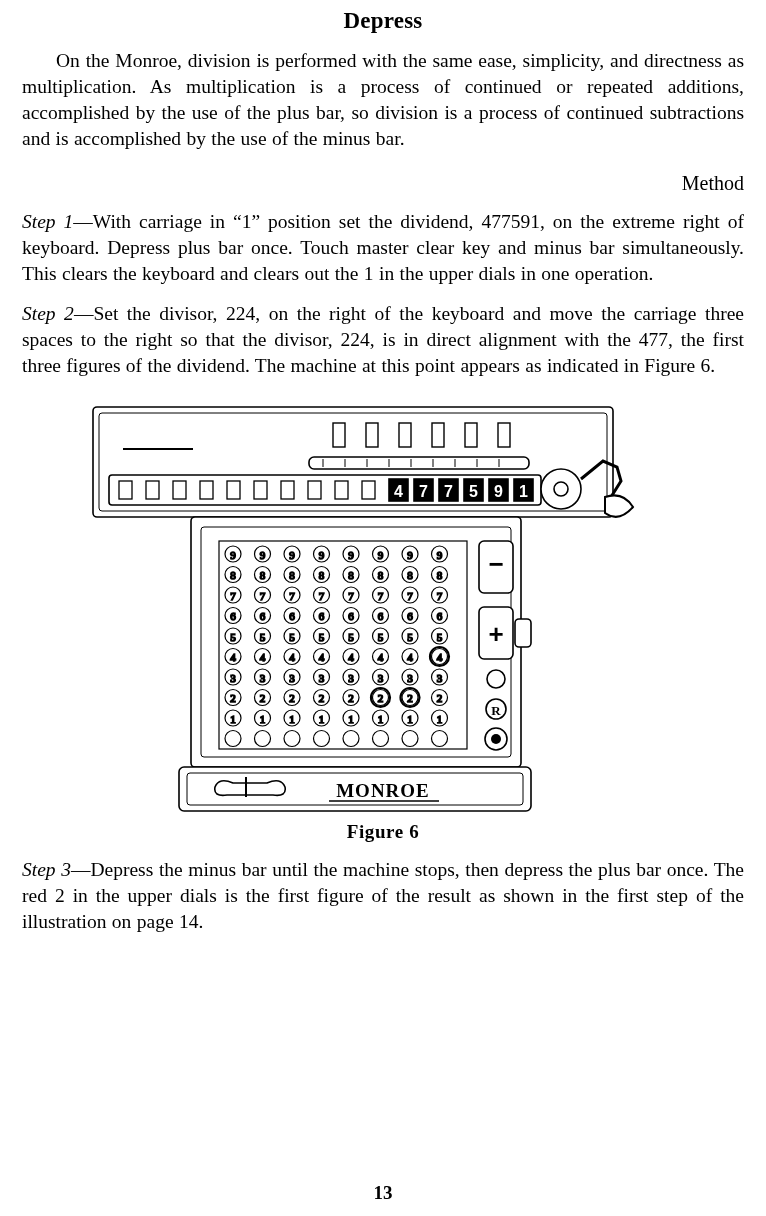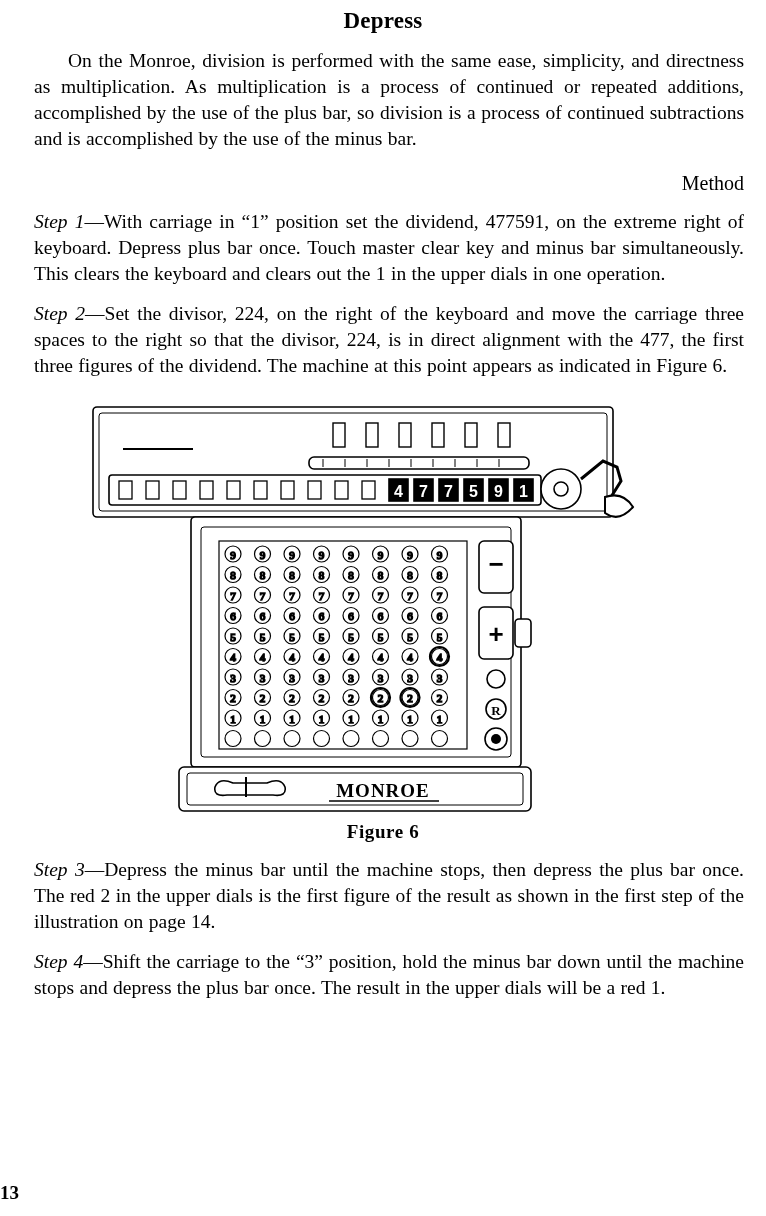--- a/index.html
+++ b/index.html
@@ -29,21 +29,21 @@
     margin: 8px 0 0 0;
     letter-spacing: 0.2px;
   }
   .body-text {
     margin: 0 22px;
   }
   p.para {
     font-size: 19.5px;
     line-height: 26px;
     text-align: justify;
-    margin: 14px 0 0 12px;
+    margin: 14px 0 0 0;
     text-indent: 34px;
     word-spacing: 0.5px;
   }
   p.para.noindent {
     text-indent: 0;
   }
   .example {
     text-align: center;
     font-size: 19.5px;
     margin: 18px 0 0 0;
@@ -67,21 +67,21 @@
     text-align: center;
     font-size: 19px;
     font-weight: bold;
     letter-spacing: 0.6px;
   }
   .page-number {
     position: absolute;
     bottom: 20px;
     left: 0;
     right: 0;
-    text-align: left;
+    text-align: center;
     font-size: 19px;
     font-weight: bold;
   }
   svg.machine { display: block; margin: 0 auto; }
 </style>
 </head>
 <body>
 
 <div class="page">
 
@@ -352,19 +352,16 @@
       <text x="413" y="242" text-anchor="middle" font-family="Liberation Sans, sans-serif" font-size="26" font-weight="bold" id="plus-label">+</text>
       <text x="413" y="314" text-anchor="middle" font-family="Liberation Serif, serif" font-size="13" font-weight="bold">R</text>
     </svg>
     <div class="figure-caption">Figure  6</div>
   </div>
 
   <div class="body-text">
     <p class="para noindent">
       <span class="step-label">Step 3</span><span>—</span><span>Depress the minus bar until the machine stops, then depress the plus bar once. The red 2 in the upper dials is the first figure of the result as shown in the first step of the illustration on page 14.</span>
     </p>
-    <p class="para noindent">
-      <span class="step-label">Step 4</span><span>—</span><span>Shift the carriage to the “3” position, hold the minus bar down until the machine stops and depress the plus bar once. The result in the upper dials will be a red 1.</span>
-    </p>
   </div>
 
   <div class="page-number">13</div>
 </div>
 
 </body></html>

